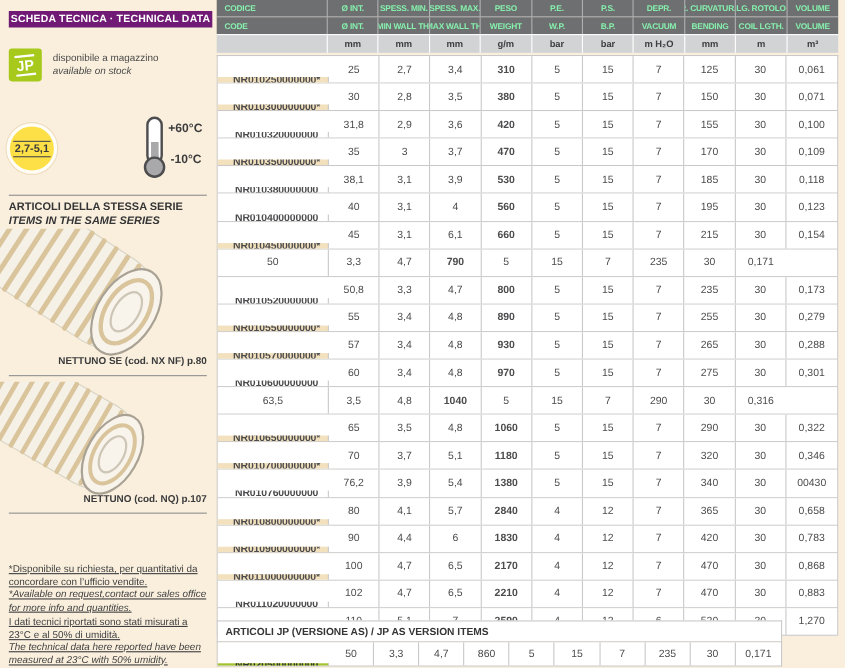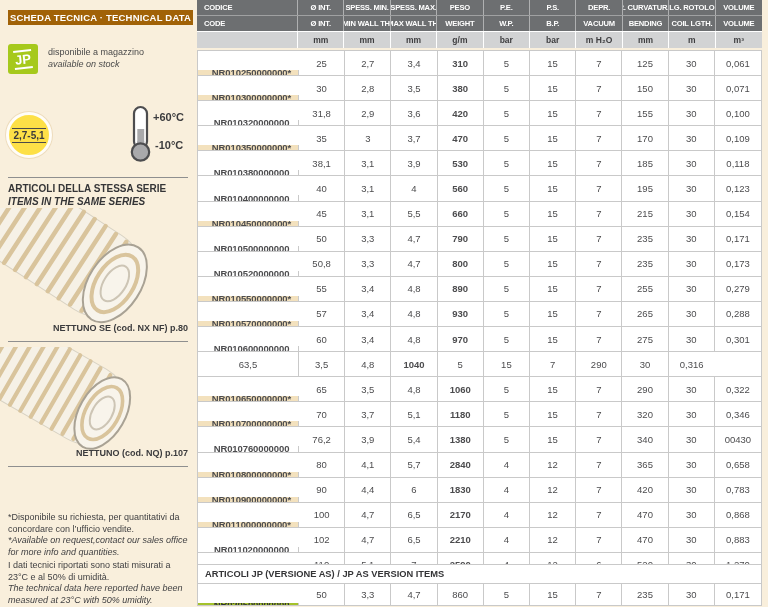--- a/index.html
+++ b/index.html
@@ -4,21 +4,21 @@
 <style>
   html,body{margin:0;padding:0;}
   body{
     width:768px;height:607px;position:relative;overflow:hidden;
     background:#f9efdc;color:#3e3e40;
     font-family:"Liberation Sans", sans-serif;
     -webkit-font-smoothing:antialiased;
   }
   
   .sidebar{position:absolute;left:0;top:0;width:195px;height:607px;}
-  .sb-header{position:absolute;left:8px;top:10px;width:185px;height:15px;background:#a16207;color:#fff;
+  .sb-header{position:absolute;left:8px;top:10px;width:185px;height:15px;background:#701a75;color:#fff;
     font-size:9.5px;font-weight:bold;display:flex;align-items:center;justify-content:center;letter-spacing:.2px;}
   .logo-row{position:absolute;left:8px;top:44px;display:flex;align-items:center;gap:10px;}
   .jp-logo{width:30px;height:30px;background:#a6c91c;border-radius:3px;display:flex;align-items:center;justify-content:center;}
   .jp-text{color:#fff;font-weight:bold;font-size:13px;line-height:1;border-top:2px solid #fff;border-bottom:2px solid #fff;
     padding:1px 1px;transform:rotate(-6deg);}
   .logo-caption{font-size:9px;line-height:1.3;color:#4a4a4a;}
   .logo-caption .en{font-style:italic;}
   .badge{position:absolute;left:5px;top:111px;width:48px;height:48px;border-radius:50%;background:#eedcbc;
     display:flex;align-items:center;justify-content:center;}
   .badge-mid{width:40px;height:40px;border-radius:50%;background:#fde047;border:3px solid #fffdf8;
@@ -26,46 +26,46 @@
   .badge-val{font-size:10px;font-weight:bold;color:#3a3a3c;border-top:1.5px solid #4a4a4a;border-bottom:1.5px solid #4a4a4a;padding:1px 1px;}
   .thermo{position:absolute;left:127px;top:105px;}
   .t-max{position:absolute;left:153px;top:111px;font-weight:bold;font-size:11px;color:#3b3b3d;}
   .t-min{position:absolute;left:155px;top:139px;font-weight:bold;font-size:11px;color:#3b3b3d;}
   .divider{position:absolute;left:8px;width:180px;height:0;border-top:1px solid #8f8f8f;}
   .series-title{position:absolute;left:8px;top:183px;font-size:10px;font-weight:bold;line-height:1.25;color:#353537;}
   .series-title .en{font-style:italic;}
   .hose1{position:absolute;left:-6px;top:208px;}
   .hose2{position:absolute;left:-8px;top:347px;}
   .hose-caption{position:absolute;left:8px;width:180px;text-align:right;font-size:9px;font-weight:bold;color:#3b3b3d;}
-  .note{position:absolute;left:8px;width:184px;font-size:9px;line-height:1.28;color:#3f3f41;}
+  .note{position:absolute;left:8px;width:184px;font-size:9px;line-height:1.28;color:#3f3f41;text-decoration:underline;}
   .note .en{font-style:italic;}
   
   .dtable{position:absolute;left:197px;top:0;width:565px;}
   .trow{display:grid;grid-template-columns:101px repeat(10,1fr);}
-  .trow.dark{background:#6d6f71;color:#ffffff;height:15px;}
+  .trow.dark{background:#6d6f71;color:#86efac;height:15px;}
   .trow.dark.second{border-top:1px solid rgba(255,255,255,.35);}
   .trow.dark .cell{display:flex;align-items:center;justify-content:center;font-size:7.6px;font-weight:bold;
     letter-spacing:-.2px;border-right:1px solid rgba(255,255,255,.45);overflow:hidden;white-space:nowrap;}
   .trow.dark .cell:first-child{justify-content:flex-start;padding-left:7px;}
   .trow.dark .cell:last-child{border-right:none;}
   .trow.units{background:#d2d3d4;height:16px;border-top:1px solid #fff;}
   .trow.units .cell{display:flex;align-items:center;justify-content:center;font-size:8.5px;font-weight:bold;
     color:#3e3e40;border-right:1px solid #fff;}
   .trow.units .cell:last-child{border-right:none;}
   .tbody{margin-top:2px;border:1px solid #c9c9c9;border-bottom:none;}
   .trow.data{height:24.1px;background:#fff;border-bottom:1px solid #c9c9c9;}
   .trow.data .cell{display:flex;align-items:center;justify-content:center;font-size:9.5px;color:#4c4c4e;
     border-right:1px solid #c9c9c9;overflow:hidden;white-space:nowrap;}
   .trow.data .cell:last-child{border-right:none;}
   .cell.code{justify-content:flex-start;padding-left:7px;font-weight:bold;color:#3b3b3d;font-size:9.3px;letter-spacing:-.1px;margin-top:19px;}
   .cell.code.starred{background:#f3e1bd;}
   .cell.code.green{background:#a4c22b;color:#333;}
   .cell.bold{font-weight:bold;color:#3b3b3d;}
   
-  .as-section{position:absolute;left:197px;top:564px;width:565px;}
+  .as-section{position:absolute;left:197px;top:564px;width:514px;}
   .as-title{height:19px;background:#fff;border:1px solid #c9c9c9;border-bottom:none;display:flex;align-items:center;
     padding-left:7px;font-size:9.3px;font-weight:bold;color:#353537;box-sizing:border-box;}
   .as-body{border:1px solid #c9c9c9;border-bottom:none;}
   .as-body .trow.data{height:21px;}
 </style>
 </head>
 <body>
 
 <div class="sidebar">
 
@@ -283,31 +283,30 @@
         <div class="cell">15</div>
         <div class="cell">7</div>
         <div class="cell">195</div>
         <div class="cell">30</div>
         <div class="cell">0,123</div>
       </div>
       <div class="trow data">
         <div class="cell code starred">NR010450000000*</div>
         <div class="cell">45</div>
         <div class="cell">3,1</div>
-        <div class="cell">5,5</div>
+        <div class="cell">6,1</div>
         <div class="cell bold">660</div>
         <div class="cell">5</div>
         <div class="cell">15</div>
         <div class="cell">7</div>
         <div class="cell">215</div>
         <div class="cell">30</div>
         <div class="cell">0,154</div>
       </div>
       <div class="trow data">
-        <div class="cell code">NR010500000000</div>
         <div class="cell">50</div>
         <div class="cell">3,3</div>
         <div class="cell">4,7</div>
         <div class="cell bold">790</div>
         <div class="cell">5</div>
         <div class="cell">15</div>
         <div class="cell">7</div>
         <div class="cell">235</div>
         <div class="cell">30</div>
         <div class="cell">0,171</div>

